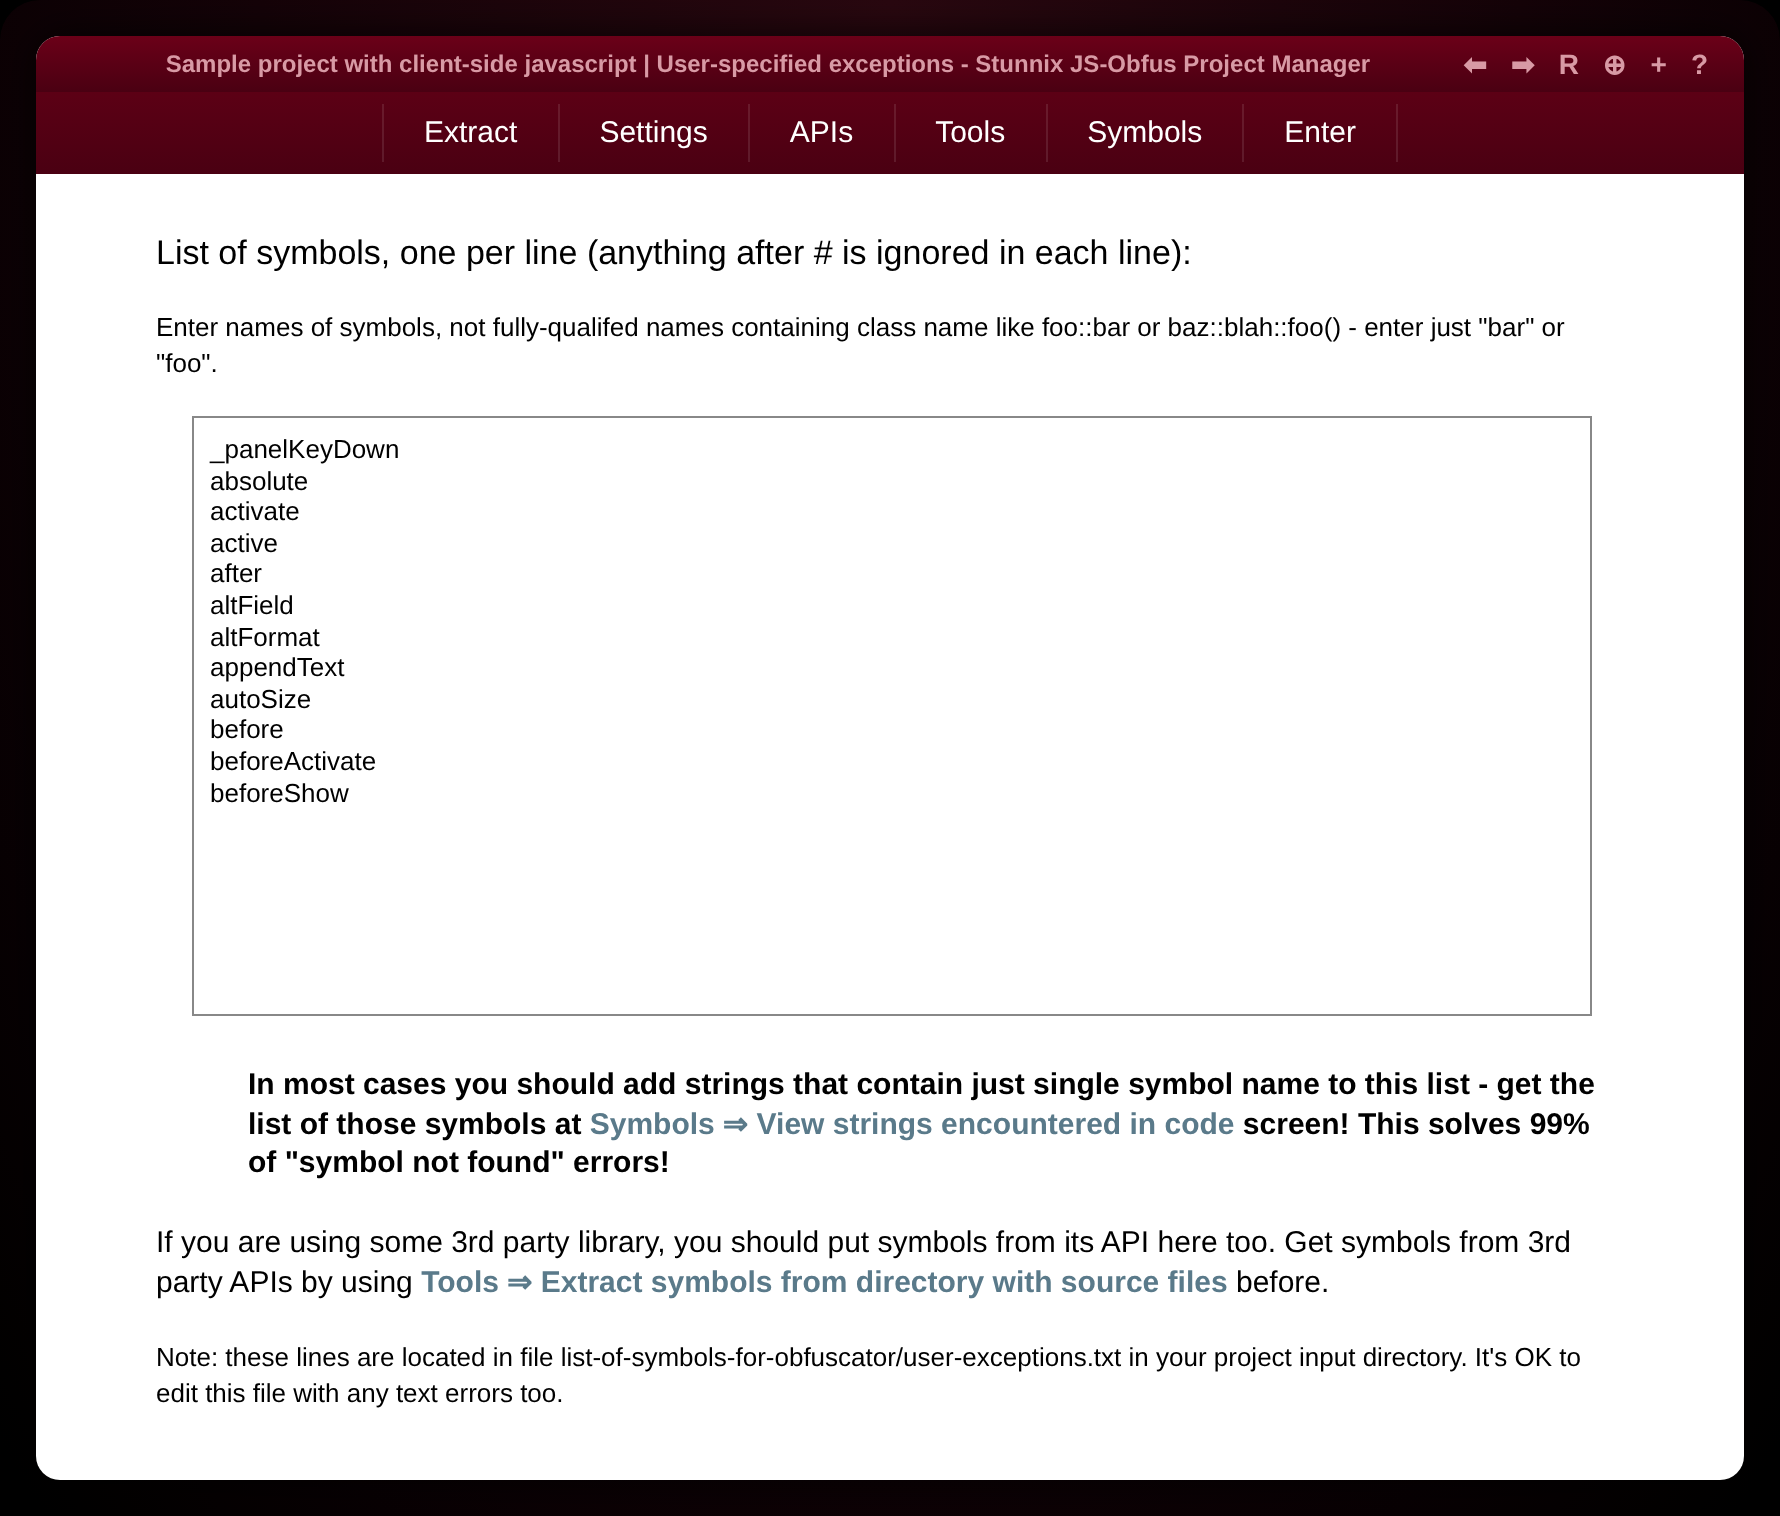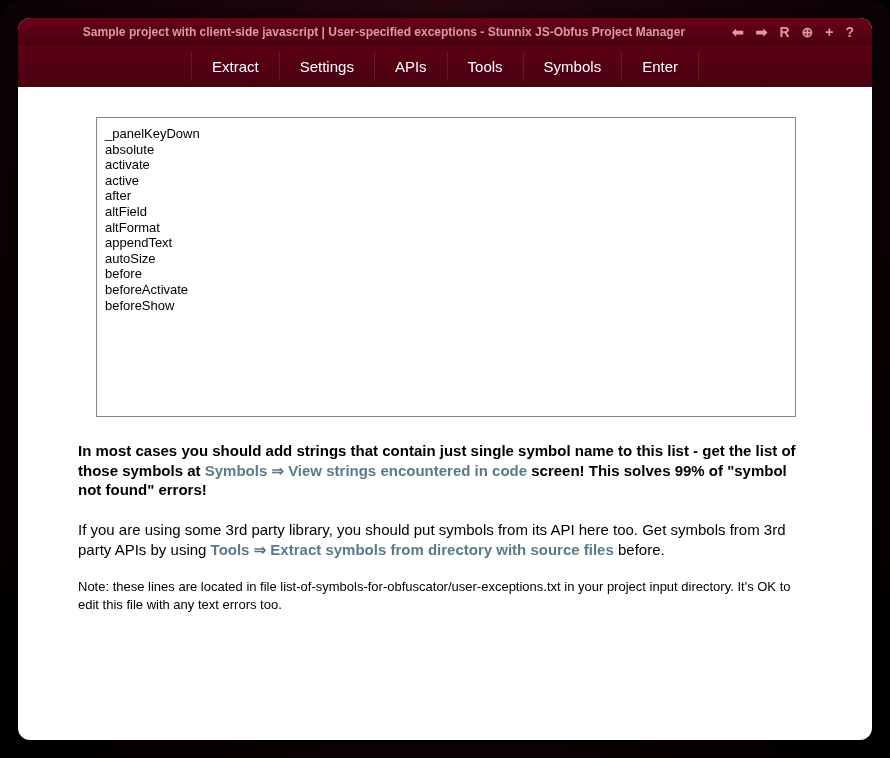--- a/index.html
+++ b/index.html
@@ -80,20 +80,21 @@
   font-size: 13px;
   padding: 8px;
   resize: none;
   line-height: 1.2;
 }
 .advice-bold {
   font-weight: bold;
   font-size: 15px;
   line-height: 1.3;
   margin-bottom: 20px;
+  margin-left: 46px;
 }
 .advice-bold .link, .advice .link {
   color: #5a7a8a;
   font-weight: bold;
 }
 .advice {
   font-size: 15px;
   line-height: 1.35;
   margin-bottom: 18px;
 }
@@ -131,20 +132,22 @@
     <div class="menubar">
       <div class="menu-item">Extract</div>
       <div class="menu-item">Settings</div>
       <div class="menu-item">APIs</div>
       <div class="menu-item">Tools</div>
       <div class="menu-item">Symbols</div>
       <div class="menu-item">Enter</div>
     </div>
 
     <div class="content">
+      <div class="heading">List of symbols, one per line (anything after # is ignored in each line):</div>
+      <div class="instruction">Enter names of symbols, not fully-qualifed names containing class name like foo::bar or baz::blah::foo() - enter just "bar" or "foo".</div>
       <div class="textarea-wrap">
         <textarea class="symbols-textarea" style="">_panelKeyDown
 absolute
 activate
 active
 after
 altField
 altFormat
 appendText
 autoSize

